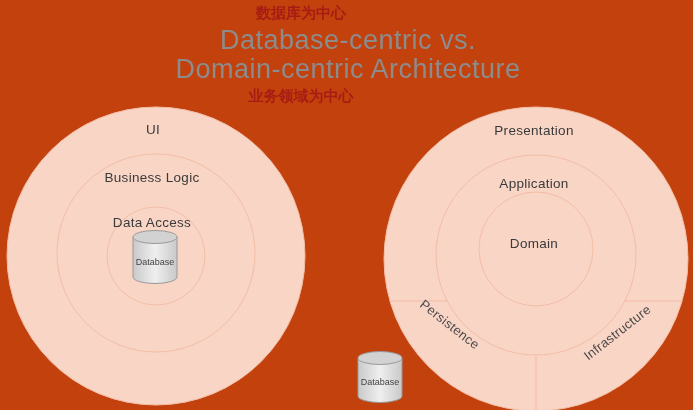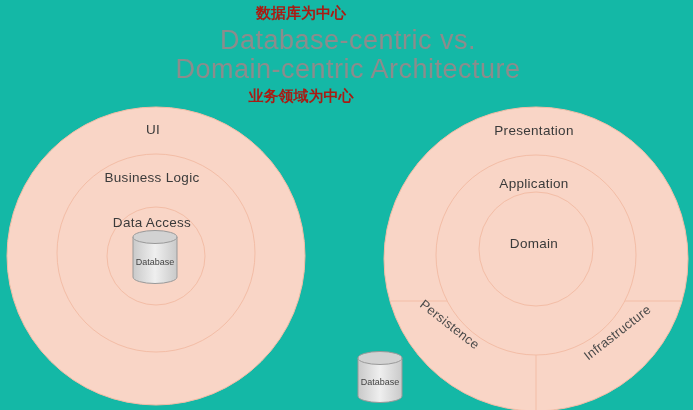--- a/index.html
+++ b/index.html
@@ -5,21 +5,21 @@
   html, body {
     margin: 0;
     padding: 0;
     background: #ffffff;
     font-family: "Liberation Sans", sans-serif;
   }
   .canvas {
     position: relative;
     width: 693px;
     height: 410px;
-    background: #14b8a6;
+    background: #c2410c;
     overflow: hidden;
   }
   svg { display: block; }
 
   .caption-zh {
     font: bold 15px "Liberation Sans", sans-serif;
     fill: #a81c14;
   }
   .title-line {
     font: 27px "Liberation Sans", sans-serif;

